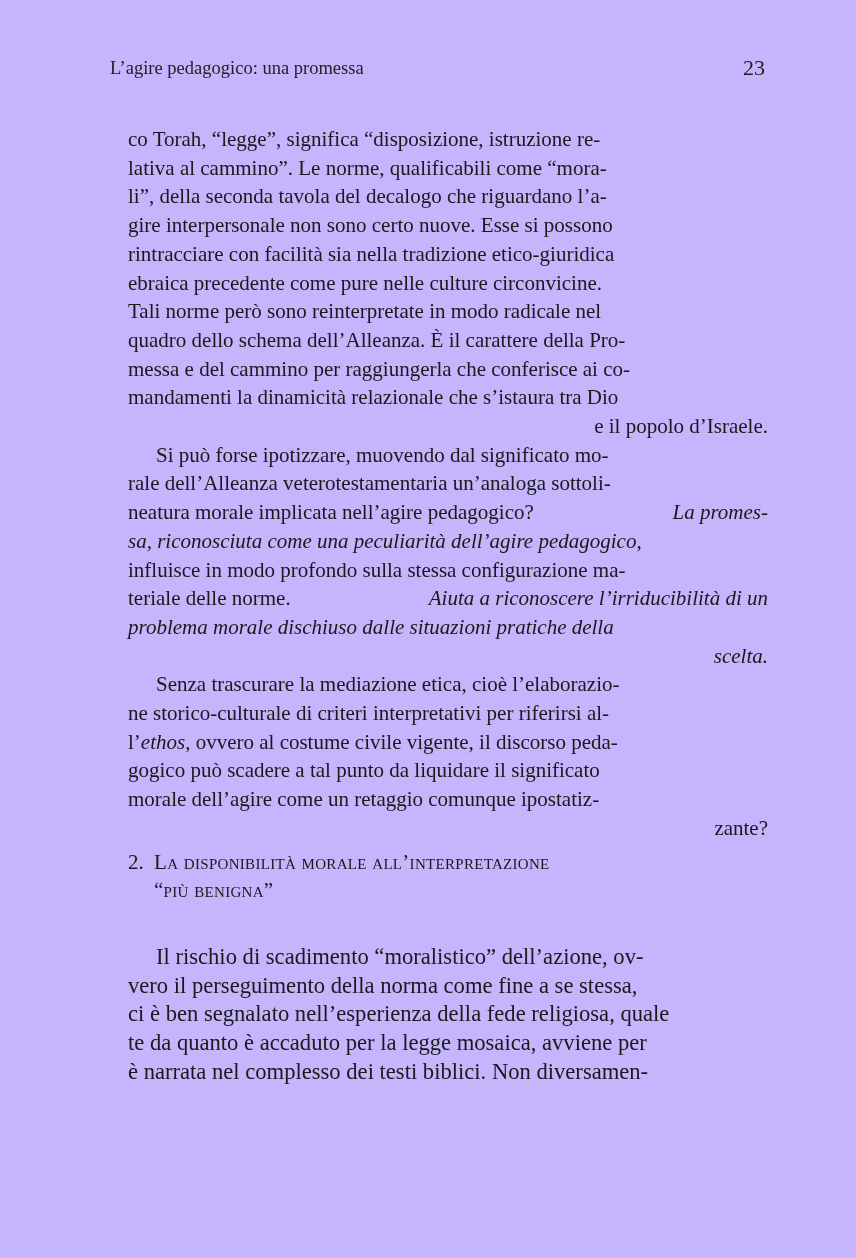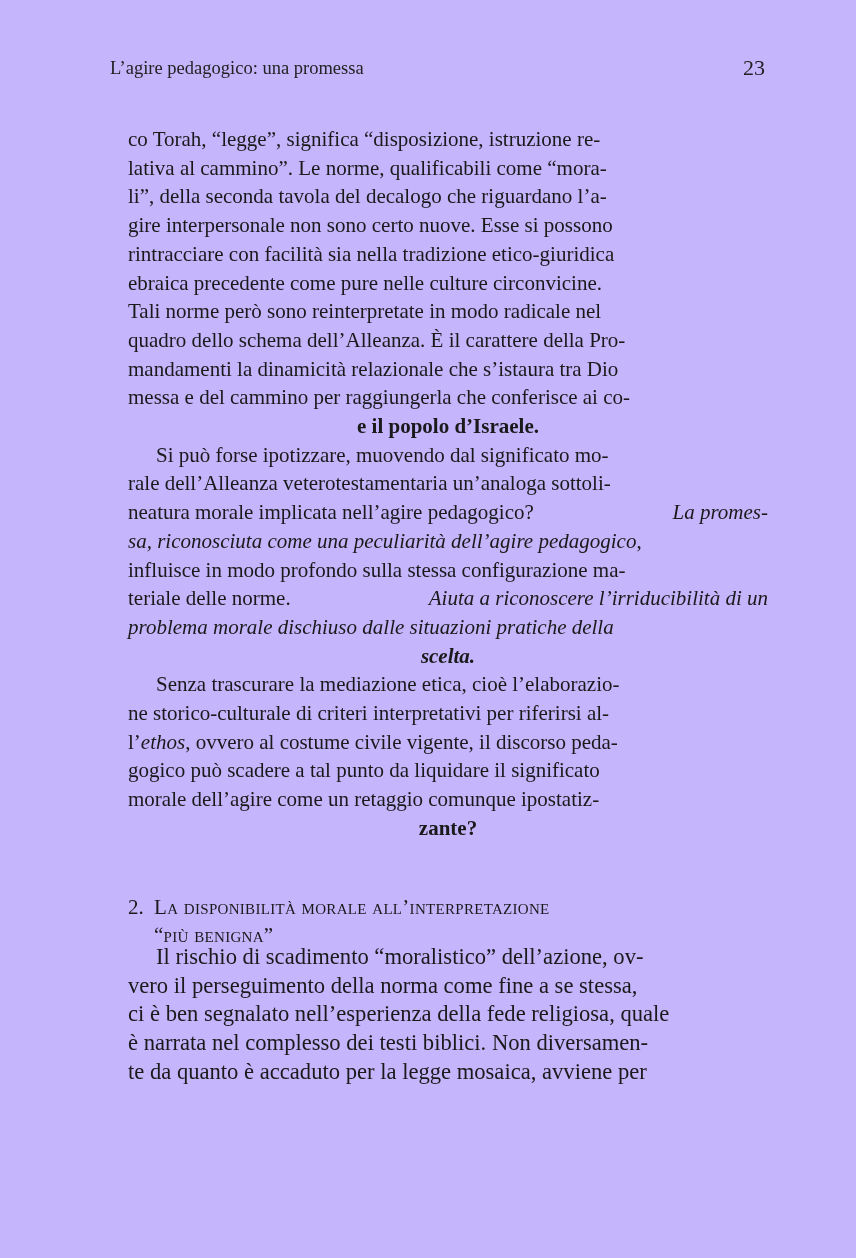--- a/index.html
+++ b/index.html
@@ -3,24 +3,24 @@
 <meta charset="utf-8">
 <style>
   html, body { margin: 0; padding: 0; background: #ffffff; }
   body { width: 856px; height: 1258px; position: relative; overflow: hidden; color: #1a1a1a; }
   .page { position: absolute; left: 0; top: 0; width: 856px; height: 1258px; background: #c4b5fd; }
   .running-head { position: absolute; left: 110px; top: 58px; width: 655px; font-family: "Liberation Serif", serif; font-size: 18.5px; color: #222; }
   .running-head .title { position: absolute; left: 0; top: 0; }
   .running-head .pageno { position: absolute; right: 0; top: -3px; font-size: 22px; }
   .body-text { position: absolute; left: 128px; top: 125px; width: 640px; font-family: "Liberation Serif", serif; font-size: 21px; line-height: 28.7px; color: #1a1a1a; }
   .line { white-space: nowrap; display: flex; justify-content: space-between; }
-  .line.last { justify-content: center; font-weight: bold; }
+  .line.last { justify-content: flex-end; }
   .indent { padding-left: 28px; }
   .it { font-style: italic; }
-  .heading { position: absolute; left: 128px; top: 848px; width: 640px; font-family: "Liberation Serif", serif; font-size: 21px; line-height: 28px; color: #1a1a1a; margin-top: 45px; }
+  .heading { position: absolute; left: 128px; top: 848px; width: 640px; font-family: "Liberation Serif", serif; font-size: 21px; line-height: 28px; color: #1a1a1a; }
   .heading .num { display: inline-block; width: 26px; }
   .heading .sc { font-variant: small-caps; letter-spacing: 0.3px; }
   .heading .l2 { padding-left: 26px; }
   .para2 { position: absolute; left: 128px; top: 931px; width: 640px; font-family: "Liberation Serif", serif; font-size: 22.6px; line-height: 28.7px; color: #1a1a1a; margin-top: 12px; }
 </style>
 </head>
 <body>
 
 <div class="page">
 
@@ -49,24 +49,24 @@
       <div class="line">
           <span>ebraica precedente come pure nelle culture circonvicine.</span>
         </div>
       <div class="line">
           <span>Tali norme però sono reinterpretate in modo radicale nel</span>
         </div>
       <div class="line">
           <span>quadro dello schema dell’Alleanza. È il carattere della Pro-</span>
         </div>
       <div class="line">
-          <span>mandamenti la dinamicità relazionale che s’istaura tra Dio</span>
+          <span>messa e del cammino per raggiungerla che conferisce ai co-</span>
         </div>
       <div class="line">
-          <span>messa e del cammino per raggiungerla che conferisce ai co-</span>
+          <span>mandamenti la dinamicità relazionale che s’istaura tra Dio</span>
         </div>
       <div class="line last">
           <span>e il popolo d’Israele.</span>
         </div>
     </div>
 
     <div>
       <div class="line indent">
           <span>Si può forse ipotizzare, muovendo dal significato mo-</span>
         </div>
@@ -126,20 +126,20 @@
     <div class="line indent">
         <span>Il rischio di scadimento “moralistico” dell’azione, ov-</span>
       </div>
     <div class="line">
         <span>vero il perseguimento della norma come fine a se stessa,</span>
       </div>
     <div class="line">
         <span>ci è ben segnalato nell’esperienza della fede religiosa, quale</span>
       </div>
     <div class="line">
-        <span>è narrata nel complesso dei testi biblici. Non diversamen-</span>
+        <span>te da quanto è accaduto per la legge mosaica, avviene per</span>
       </div>
     <div class="line">
-        <span>te da quanto è accaduto per la legge mosaica, avviene per</span>
+        <span>è narrata nel complesso dei testi biblici. Non diversamen-</span>
       </div>
   </div>
 
 </div>
 
 </body></html>

